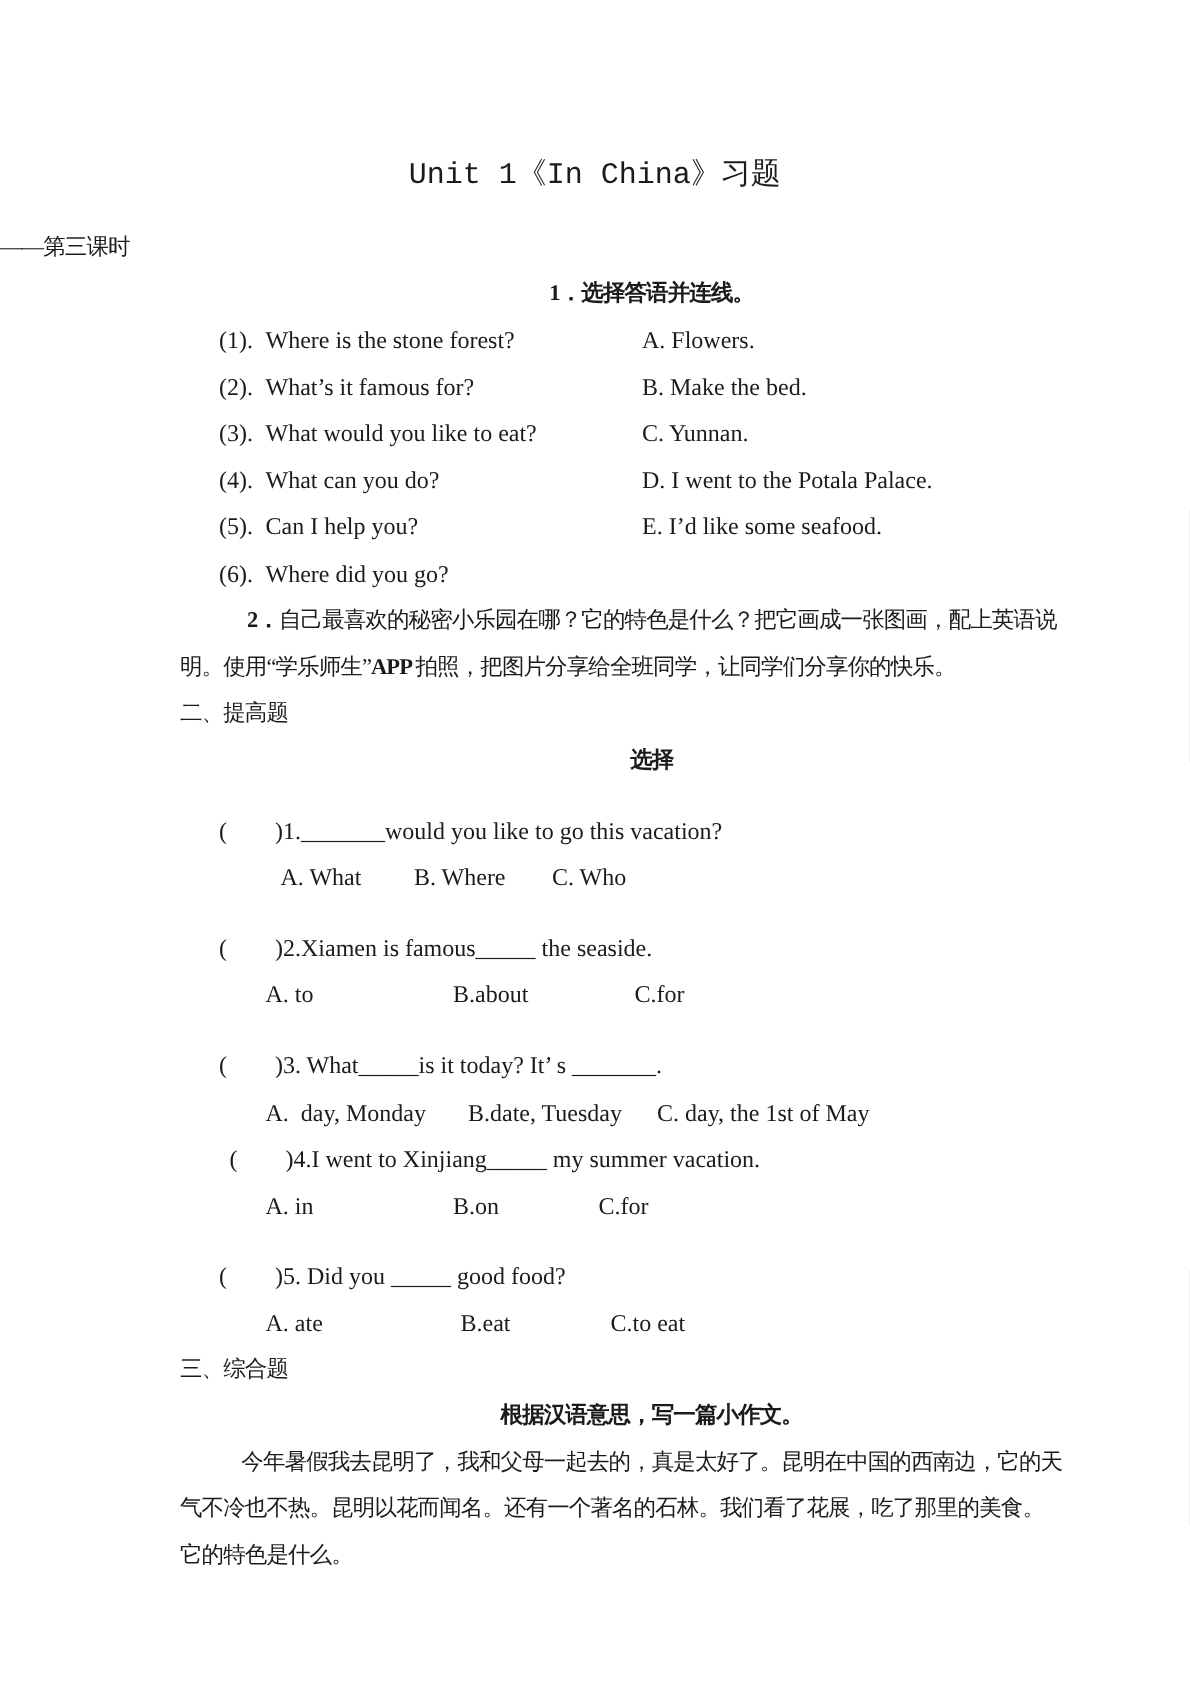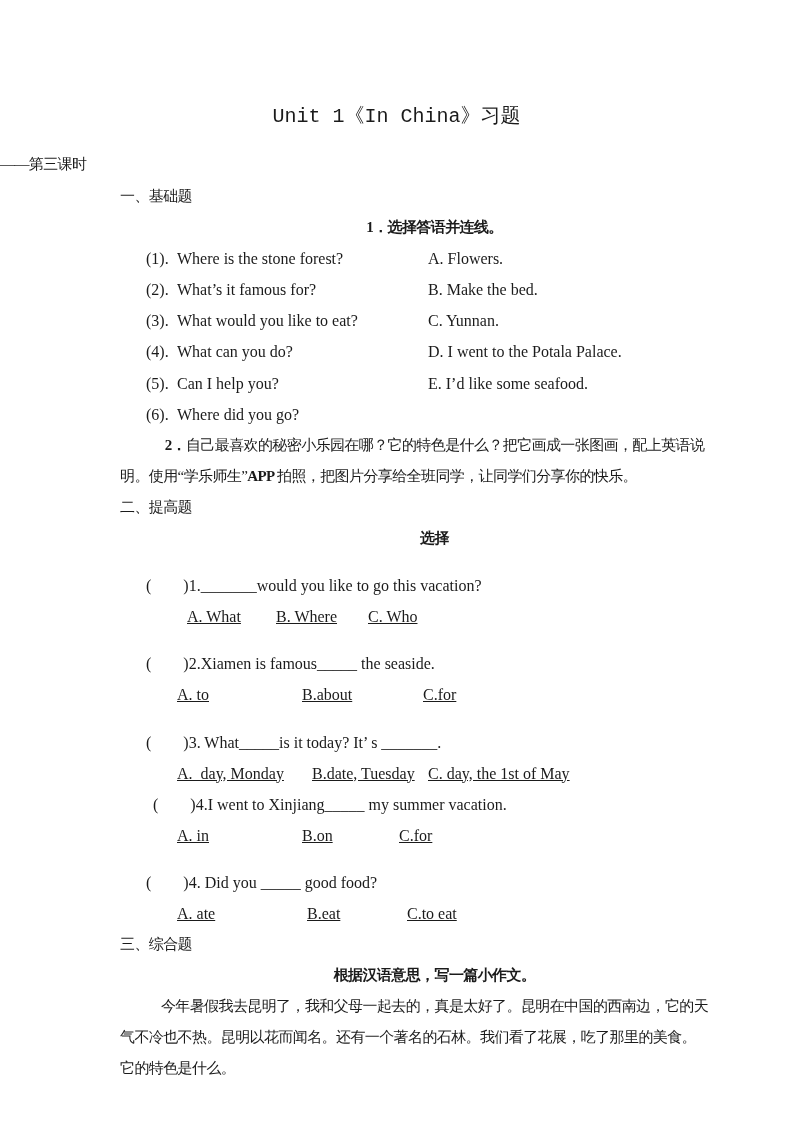--- a/index.html
+++ b/index.html
@@ -36,38 +36,37 @@
   .ind{padding-left:29px;text-align:center;}
   .qind{padding-left:26px;margin-top:16px;}
   .qind4{padding-left:33px;}
   
   .match{display:flex;padding-left:26px;}
   .match .no{width:31px;flex:0 0 31px;}
   .match .mq{width:251px;flex:0 0 251px;}
   .match .ma{flex:1;}
   
   .opts{position:relative;}
-  .opts span{position:absolute;top:0;white-space:pre;text-decoration:underline;}
+  .opts span{position:absolute;top:0;white-space:pre;}
   .o1 span:nth-child(1){left:67px}  .o1 span:nth-child(2){left:156px} .o1 span:nth-child(3){left:248px}
   .o2 span:nth-child(1){left:57px}  .o2 span:nth-child(2){left:182px} .o2 span:nth-child(3){left:303px}
-  .o3 span:nth-child(1){left:57px}  .o3 span:nth-child(2){left:192px} .o3 span:nth-child(3){left:308px}
+  .o3 span:nth-child(1){left:57px}  .o3 span:nth-child(2){left:192px} .o3 span:nth-child(3){left:318px}
   .o4 span:nth-child(1){left:57px}  .o4 span:nth-child(2){left:182px} .o4 span:nth-child(3){left:279px}
   .o5 span:nth-child(1){left:57px}  .o5 span:nth-child(2){left:187px} .o5 span:nth-child(3){left:287px}
 </style>
 </head>
 <body>
 
 <div class="page">
 
   <div class="doc-title">Unit 1《In China》习题</div>
   <div class="doc-subtitle cjk">——第三课时</div>
 
   <div class="body">
 
-    <div class="line cjk">一、基础题</div>
     <div class="line cjk ind bold">1．选择答语并连线。</div>
 
     <div class="line match">
       <span class="no">(1).</span>
       <span class="mq">Where is the stone forest?</span>
       <span class="ma">A. Flowers.</span>
     </div>
     <div class="line match">
       <span class="no">(2).</span>
       <span class="mq">What’s it famous for?</span>
@@ -120,21 +119,21 @@
       <span>C. day, the 1st of May</span>
     </div>
 
     <div class="line qind4">(　　)4.I went to Xinjiang_____ my summer vacation.</div>
     <div class="line opts o4">
       <span>A. in</span>
       <span>B.on</span>
       <span>C.for</span>
     </div>
 
-    <div class="line qind">(　　)4. Did you _____ good food?</div>
+    <div class="line qind">(　　)5. Did you _____ good food?</div>
     <div class="line opts o5">
       <span>A. ate</span>
       <span>B.eat</span>
       <span>C.to eat</span>
     </div>
 
     <div class="line cjk">三、综合题</div>
     <div class="line cjk ind bold">根据汉语意思，写一篇小作文。</div>
     <div class="line cjk ind">今年暑假我去昆明了，我和父母一起去的，真是太好了。昆明在中国的西南边，它的天</div>
     <div class="line cjk">气不冷也不热。昆明以花而闻名。还有一个著名的石林。我们看了花展，吃了那里的美食。</div>

